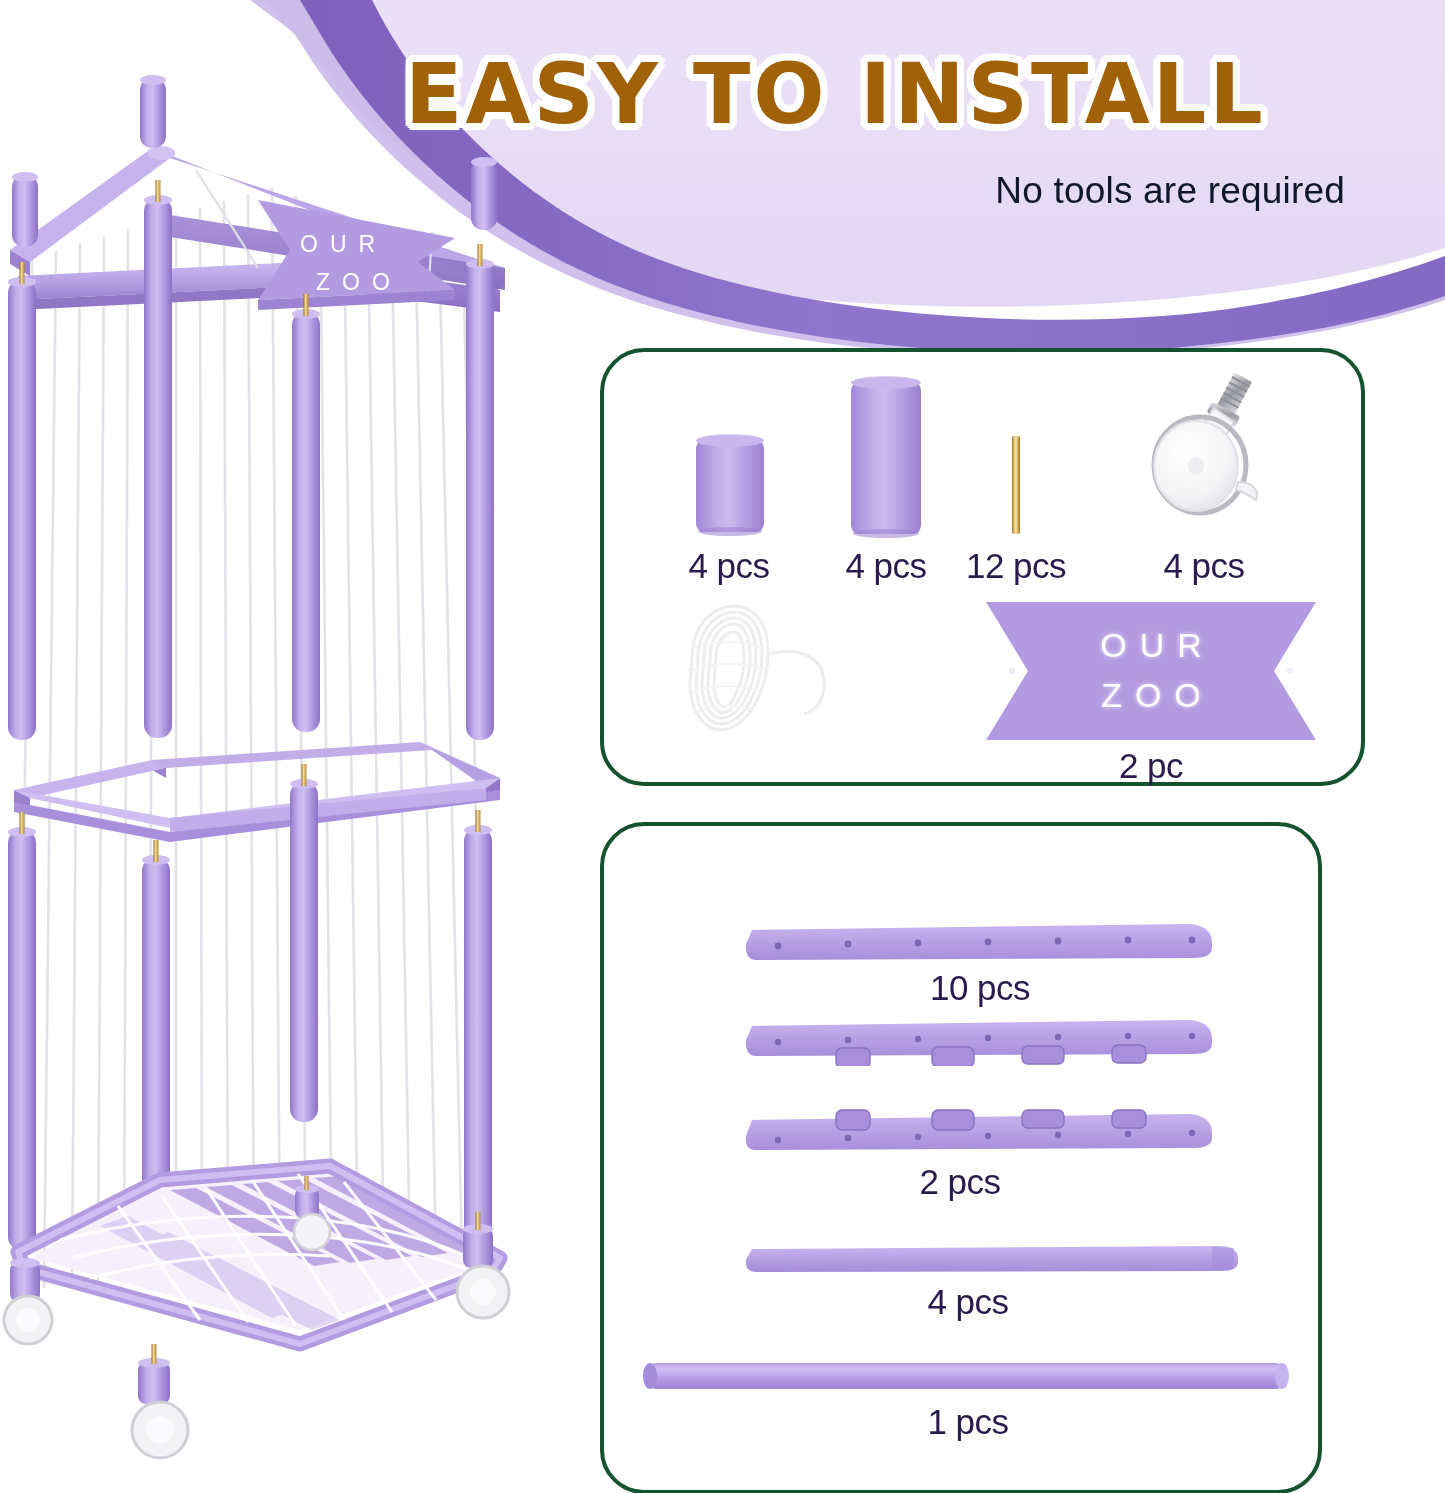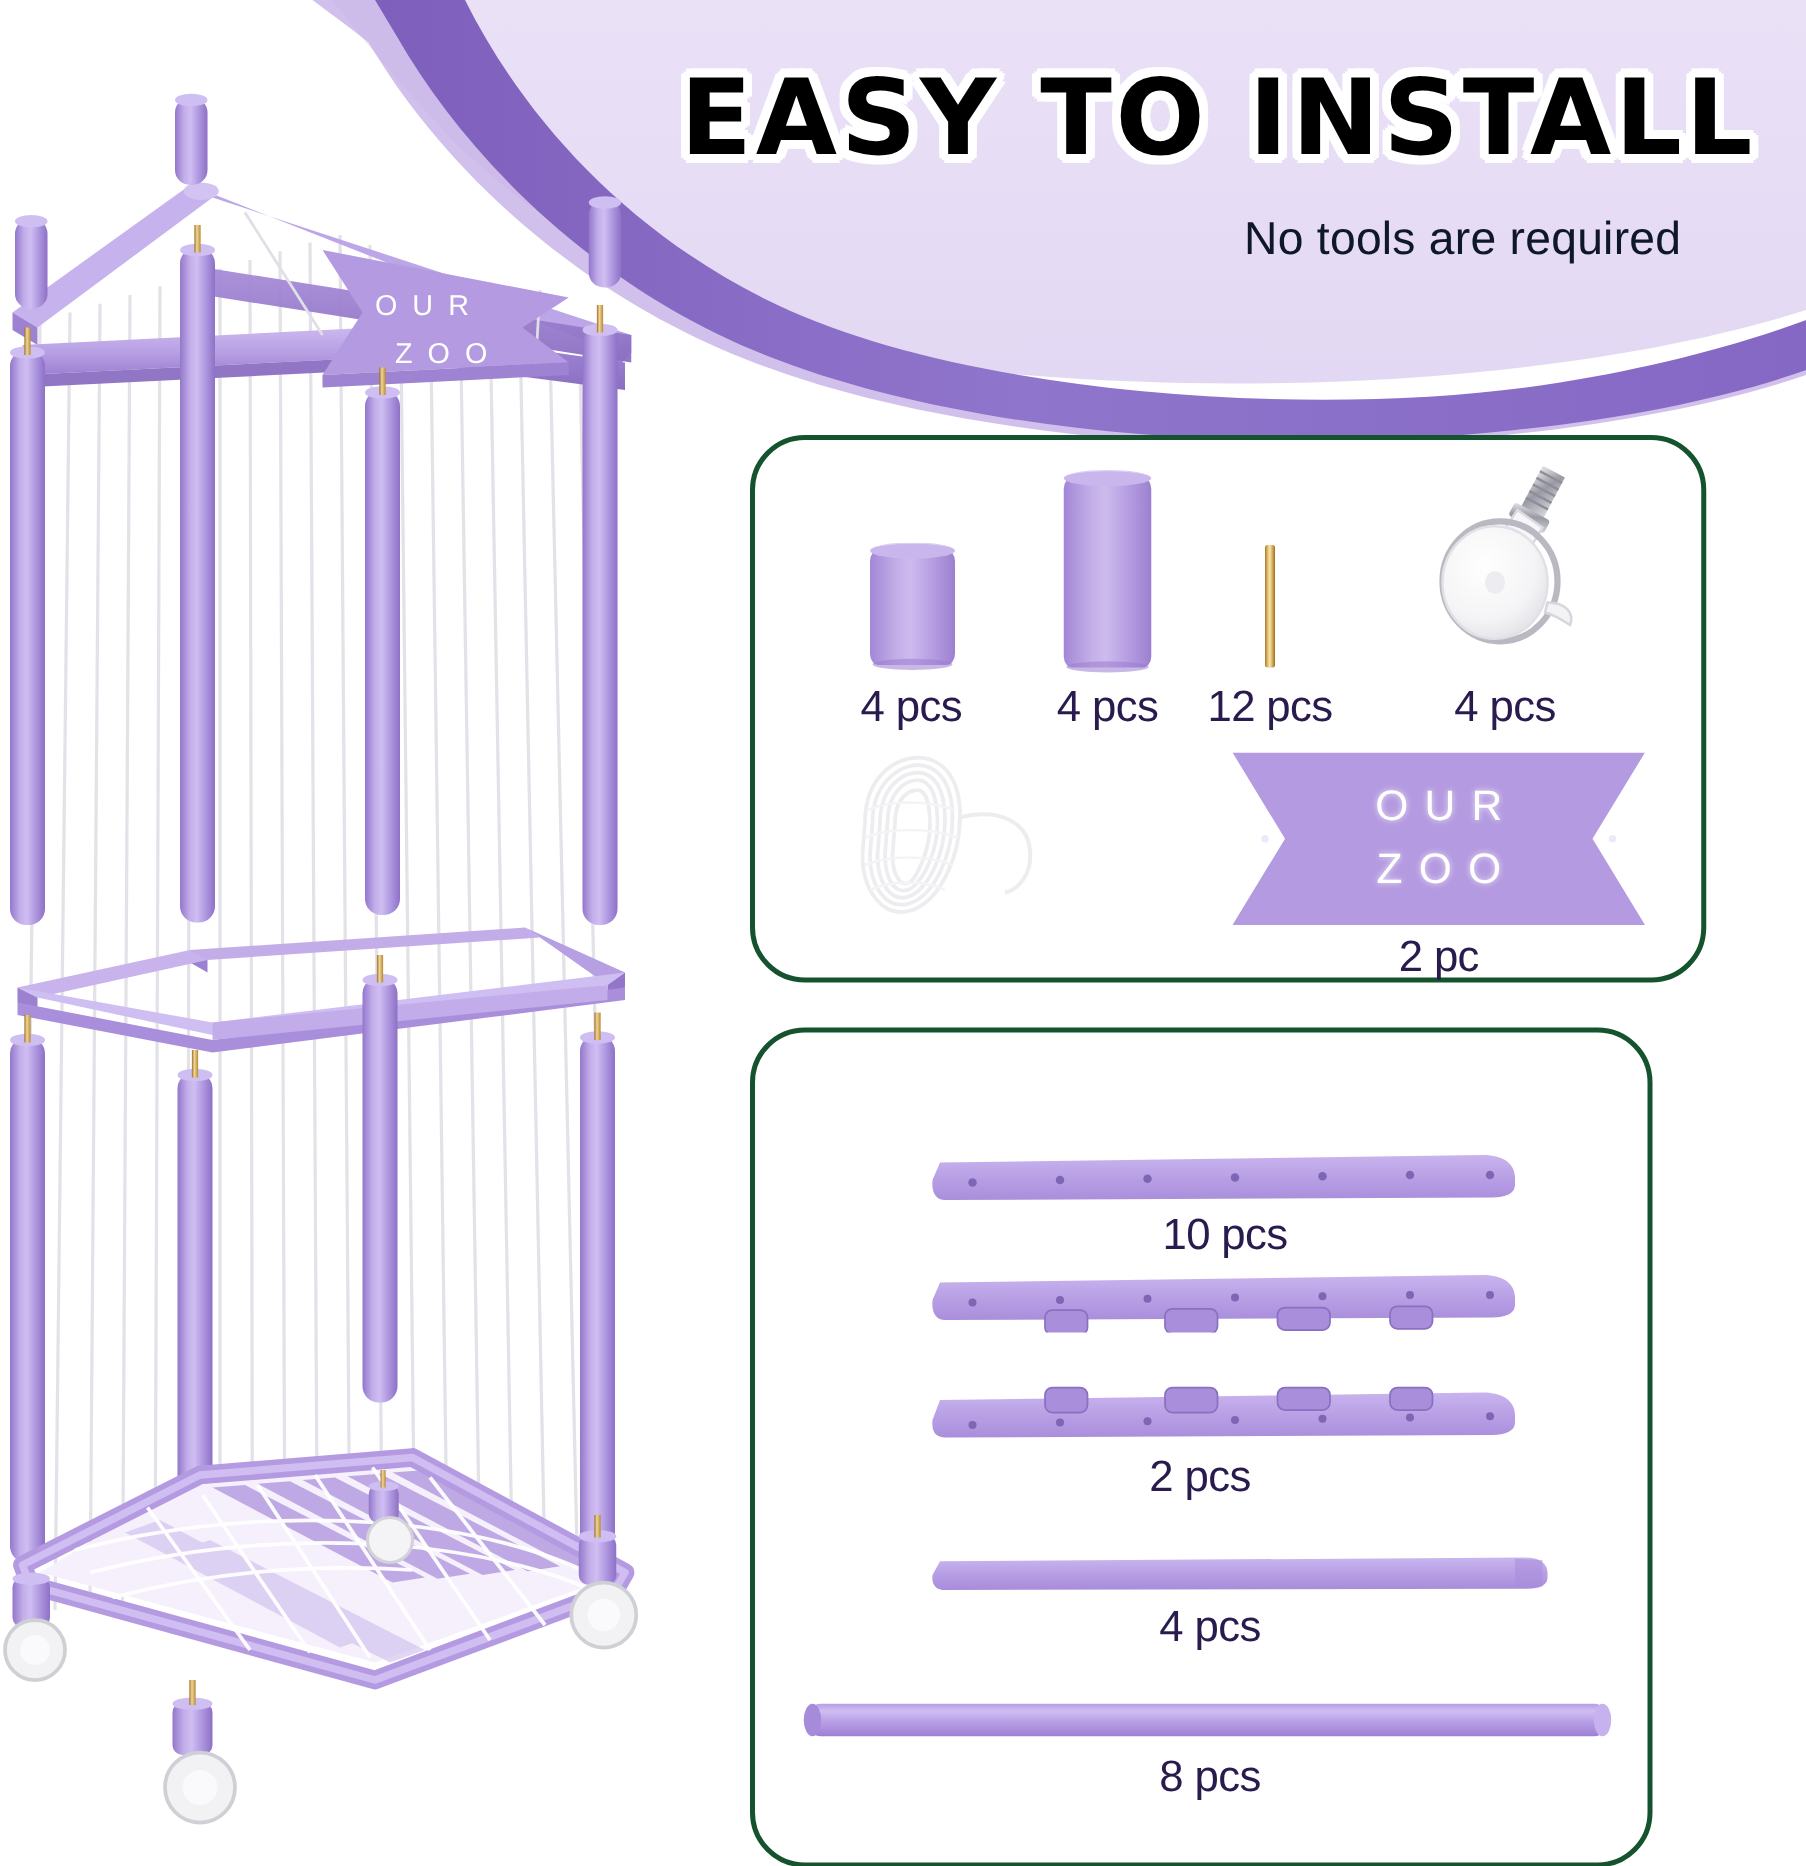--- a/index.html
+++ b/index.html
@@ -11,24 +11,24 @@
     position:relative;
   }
   #root{position:absolute;inset:0;width:1445px;height:1493px;overflow:hidden;background:#fff;}
 
   
   .bg-svg{position:absolute;left:0;top:0;width:1445px;height:420px;}
 
   
   .headline{
     position:absolute;left:405px;top:52px;width:1000px;
-    text-align:right;
+    text-align:left;
     font-family:"DejaVu Sans", sans-serif;
     font-size:84px;font-weight:bold;letter-spacing:3px;
-    color:#000000;
+    color:#a16207;
     -webkit-text-stroke:0px;
     text-shadow:
       0 0 8px #fff,0 0 8px #fff,0 0 8px #fff,
       3px 0 0 #fff,-3px 0 0 #fff,0 3px 0 #fff,0 -3px 0 #fff,
       3px 3px 0 #fff,-3px 3px 0 #fff,3px -3px 0 #fff,-3px -3px 0 #fff,
       6px 0 0 #fff,-6px 0 0 #fff,0 6px 0 #fff,0 -6px 0 #fff,
       5px 5px 0 #fff,-5px 5px 0 #fff,5px -5px 0 #fff,-5px -5px 0 #fff,
       7px 3px 0 #fff,-7px 3px 0 #fff,7px -3px 0 #fff,-7px -3px 0 #fff,
       3px 7px 0 #fff,-3px 7px 0 #fff,3px -7px 0 #fff,-3px -7px 0 #fff;
     white-space:nowrap;
@@ -521,16 +521,16 @@
             <stop offset="22%" stop-color="#CFBEF3"></stop>
             <stop offset="55%" stop-color="#B99FE6"></stop>
             <stop offset="100%" stop-color="#9C81D2"></stop>
           </linearGradient>
         </defs>
         <rect x="4" y="3" width="644" height="26" rx="13" fill="url(#tubeg)"></rect>
         <ellipse cx="10" cy="16" rx="7" ry="13" fill="#A68BDA"></ellipse>
         <ellipse cx="642" cy="16" rx="7" ry="13" fill="#C6B2EE"></ellipse>
       </svg>
     </div>
-    <div class="pcs-label" style="left:264px;top:576px;width:200px;">8 pcs</div>
+    <div class="pcs-label" style="left:264px;top:576px;width:200px;">1 pcs</div>
   </div>
 
 </div>
 
 </body></html>

